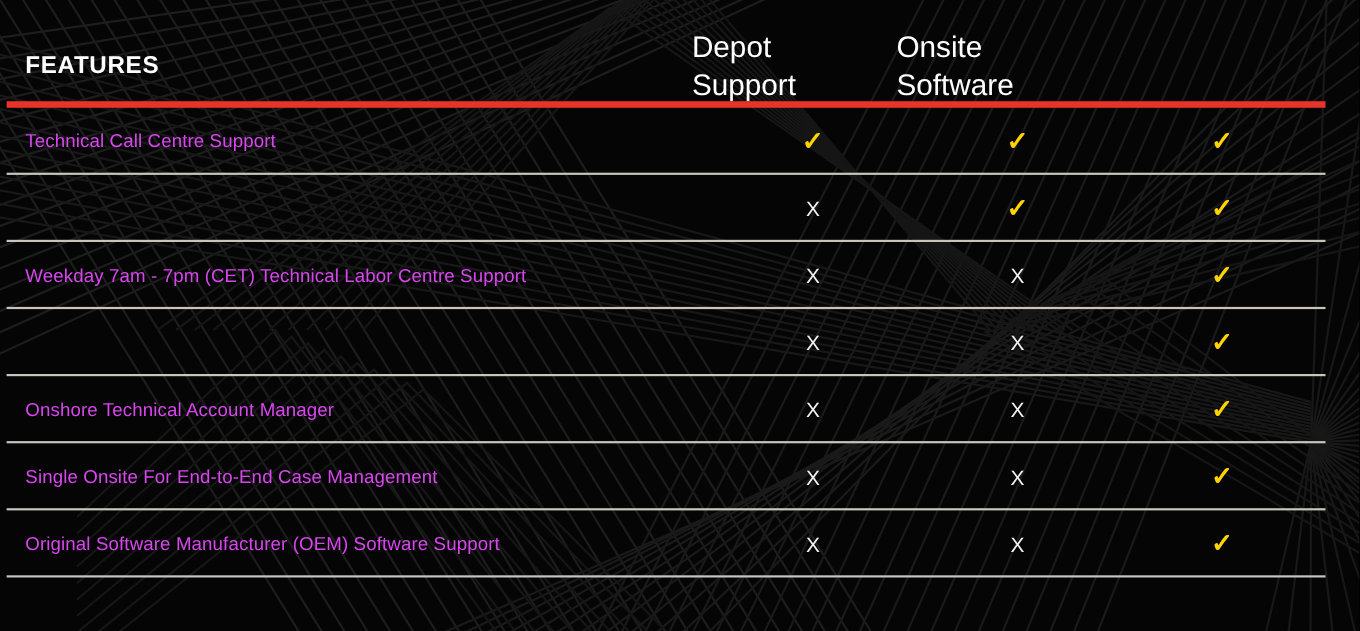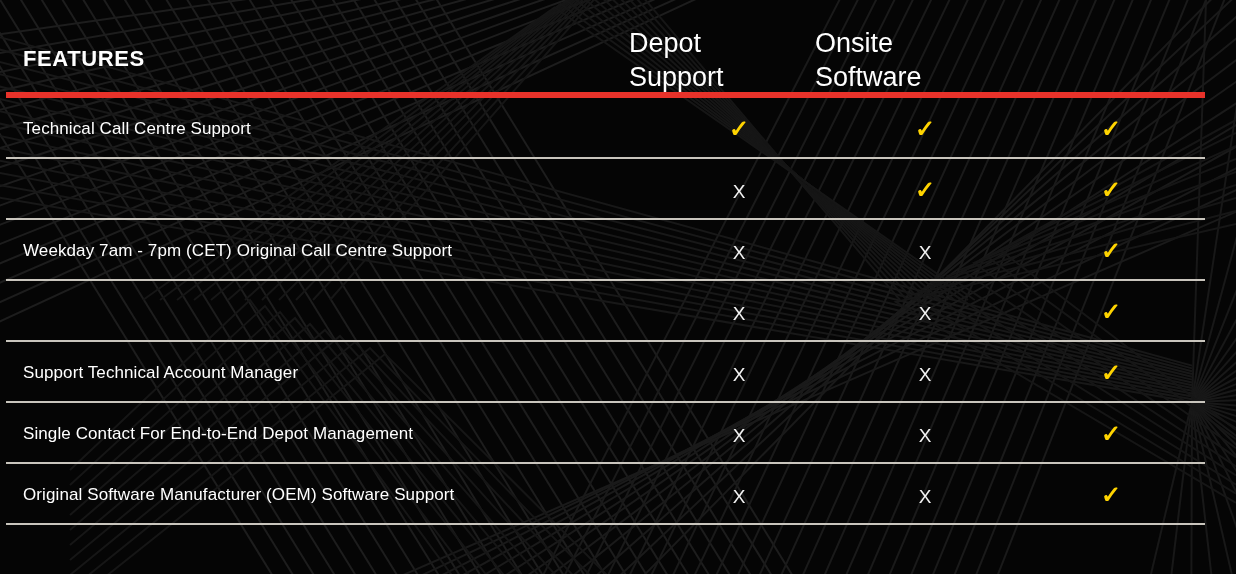--- a/index.html
+++ b/index.html
@@ -102,21 +102,21 @@
     position:relative;
     height:61px;
   }
 
   .row-label {
     position:absolute;
     left:23px;
     top:50%;
     transform:translateY(-50%);
     font-size:17px;
-    color:#ffffff;
+    color:#d946ef;
     white-space:nowrap;
     letter-spacing:0.1px;
   }
 
   .cell {
     position:absolute;
     top:50%;
     transform:translateY(-50%);
     width:220px;
     text-align:center;
@@ -342,41 +342,41 @@
           <div class="cell c2"><span class="mark-check">✓</span></div>
           <div class="divider"></div>
         </div>
         <div class="row">
           <div class="cell c0"><span class="mark-x">X</span></div>
           <div class="cell c1"><span class="mark-check">✓</span></div>
           <div class="cell c2"><span class="mark-check">✓</span></div>
           <div class="divider"></div>
         </div>
         <div class="row">
-          <div class="row-label">Weekday 7am - 7pm (CET) Original Call Centre Support</div>
-          <div class="cell c0"><span class="mark-x">X</span></div>
-          <div class="cell c1"><span class="mark-x">X</span></div>
-          <div class="cell c2"><span class="mark-check">✓</span></div>
-          <div class="divider"></div>
-        </div>
-        <div class="row">
-          <div class="cell c0"><span class="mark-x">X</span></div>
-          <div class="cell c1"><span class="mark-x">X</span></div>
-          <div class="cell c2"><span class="mark-check">✓</span></div>
-          <div class="divider"></div>
-        </div>
-        <div class="row">
-          <div class="row-label">Support Technical Account Manager</div>
-          <div class="cell c0"><span class="mark-x">X</span></div>
-          <div class="cell c1"><span class="mark-x">X</span></div>
-          <div class="cell c2"><span class="mark-check">✓</span></div>
-          <div class="divider"></div>
-        </div>
-        <div class="row">
-          <div class="row-label">Single Contact For End-to-End Depot Management</div>
+          <div class="row-label">Weekday 7am - 7pm (CET) Technical Labor Centre Support</div>
+          <div class="cell c0"><span class="mark-x">X</span></div>
+          <div class="cell c1"><span class="mark-x">X</span></div>
+          <div class="cell c2"><span class="mark-check">✓</span></div>
+          <div class="divider"></div>
+        </div>
+        <div class="row">
+          <div class="cell c0"><span class="mark-x">X</span></div>
+          <div class="cell c1"><span class="mark-x">X</span></div>
+          <div class="cell c2"><span class="mark-check">✓</span></div>
+          <div class="divider"></div>
+        </div>
+        <div class="row">
+          <div class="row-label">Onshore Technical Account Manager</div>
+          <div class="cell c0"><span class="mark-x">X</span></div>
+          <div class="cell c1"><span class="mark-x">X</span></div>
+          <div class="cell c2"><span class="mark-check">✓</span></div>
+          <div class="divider"></div>
+        </div>
+        <div class="row">
+          <div class="row-label">Single Onsite For End-to-End Case Management</div>
           <div class="cell c0"><span class="mark-x">X</span></div>
           <div class="cell c1"><span class="mark-x">X</span></div>
           <div class="cell c2"><span class="mark-check">✓</span></div>
           <div class="divider"></div>
         </div>
         <div class="row">
           <div class="row-label">Original Software Manufacturer (OEM) Software Support</div>
           <div class="cell c0"><span class="mark-x">X</span></div>
           <div class="cell c1"><span class="mark-x">X</span></div>
           <div class="cell c2"><span class="mark-check">✓</span></div>

